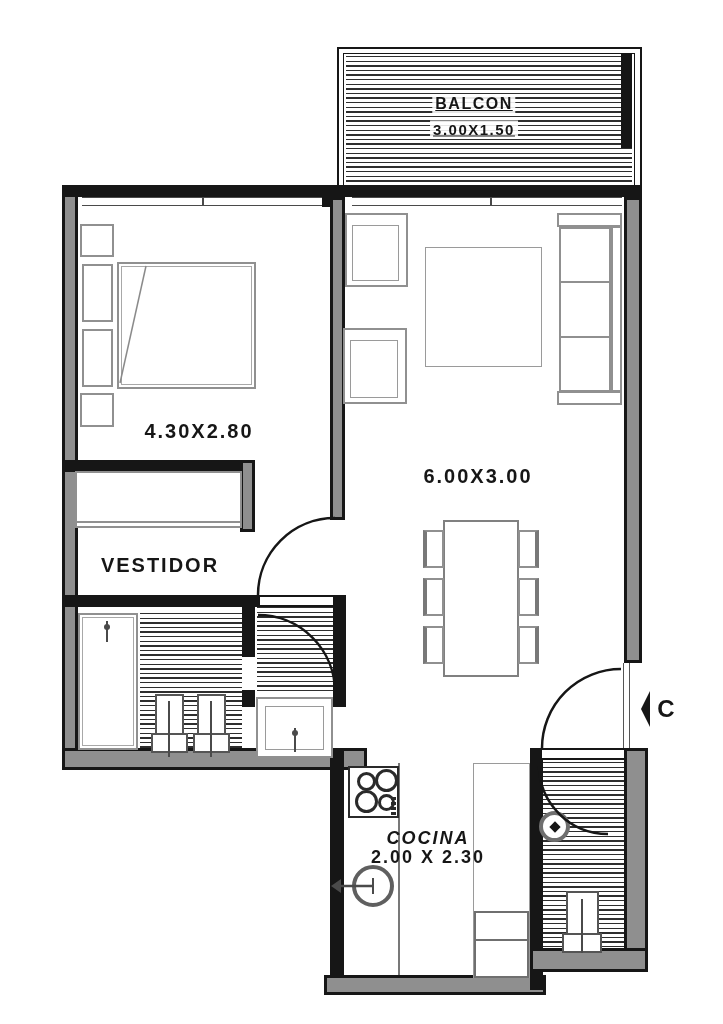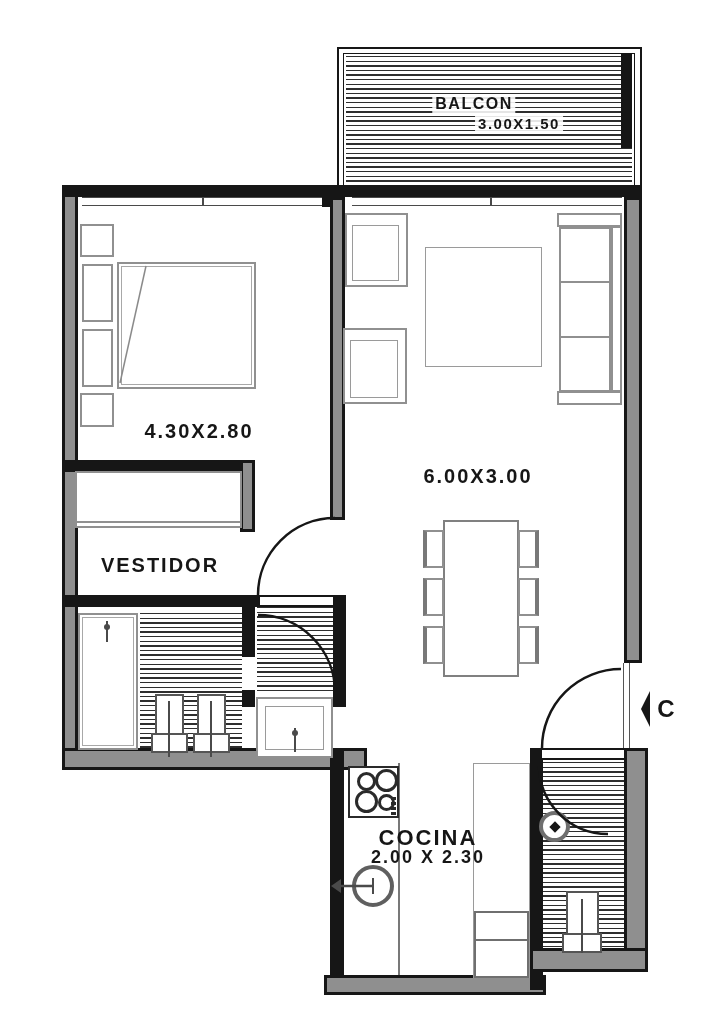--- a/index.html
+++ b/index.html
@@ -17,34 +17,34 @@
   .leaf{background:#fff;border:2.5px solid #161616;}
   
   .f{border:2px solid #909090;background:#fff;}
   .f1{border:1.5px solid #9a9a9a;background:#fff;}
   .fx{border:2px solid #555;background:#fff;}
   
   .hatch{background:repeating-linear-gradient(180deg,#2e2e2e 0,#2e2e2e 1.4px,transparent 1.4px,transparent 4.6px);}
   .circle{border-radius:50%;}
   .lbl{position:absolute;transform:translate(-50%,-50%);font-weight:bold;color:#161616;
        white-space:nowrap;letter-spacing:2px;}
-  .onhatch{background:rgba(255,255,255,.88);padding:0 3px;letter-spacing:1.5px;}
+  .onhatch{background:rgba(255,255,255,.88);padding:0 3px;letter-spacing:1.5px;text-decoration:underline;}
   svg.overlay{position:absolute;left:0;top:0;}
 </style>
 </head>
 <body>
 
 <div id="plan">
 
   <div class="el" style="left:337px;top:47px;width:305px;height:141px;border:2px solid #161616;"></div>
   <div class="el" style="left:343px;top:53px;width:292px;height:135px;border:1px solid #161616;border-bottom:none;"></div>
   <div class="el hatch" style="left:346px;top:56px;width:286px;height:130px;"></div>
   <div class="el wb" style="left:621px;top:54px;width:11px;height:94px;"></div>
   <div class="lbl onhatch" style="left:474px;top:104px;font-size:16px;">BALCON</div>
-  <div class="lbl onhatch" style="left:474px;top:123px;font-size:15px;margin-left:45px;">3.00X1.50</div>
+  <div class="lbl onhatch" style="left:474px;top:129px;font-size:15px;">3.00X1.50</div>
 
   <div class="el wg" style="left:62px;top:185px;width:16px;height:585px;"></div>
   <div class="el wb" style="left:62px;top:185px;width:282px;height:12px;"></div>
   <div class="el win" style="left:82px;top:197px;width:242px;height:9px;">
     <span class="wtick" style="left:120px;"></span>
   </div>
   <div class="el wb" style="left:322px;top:197px;width:10px;height:10px;"></div>
   <div class="el wb" style="left:337px;top:185px;width:305px;height:12px;"></div>
   <div class="el win" style="left:352px;top:197px;width:270px;height:9px;">
     <span class="wtick" style="left:138px;"></span>
@@ -157,17 +157,17 @@
     <line x1="340" y1="886" x2="374" y2="886" stroke="#4a4a4a" stroke-width="2.5"></line>
     <polygon points="341,879 331,886 341,893" fill="#4a4a4a"></polygon>
     <line x1="373" y1="878" x2="373" y2="894" stroke="#4a4a4a" stroke-width="2"></line>
 
     <polygon points="650,691 641,709 650,727" fill="#161616"></polygon>
   </svg>
 
   <div class="lbl" style="left:199px;top:431px;font-size:20px;">4.30X2.80</div>
   <div class="lbl" style="left:478px;top:476px;font-size:20px;">6.00X3.00</div>
   <div class="lbl" style="left:160px;top:565px;font-size:20px;">VESTIDOR</div>
-  <div class="lbl" style="left:428px;top:838px;font-size:22px;">COCINA</div>
+  <div class="lbl" style="left:428px;top:838px;font-size:18px;font-style:italic;">COCINA</div>
   <div class="lbl" style="left:428px;top:857px;font-size:18px;">2.00 X 2.30</div>
   <div class="lbl" style="left:666px;top:709px;font-size:24px;letter-spacing:0;">C</div>
 
 </div>
 
 </body></html>

